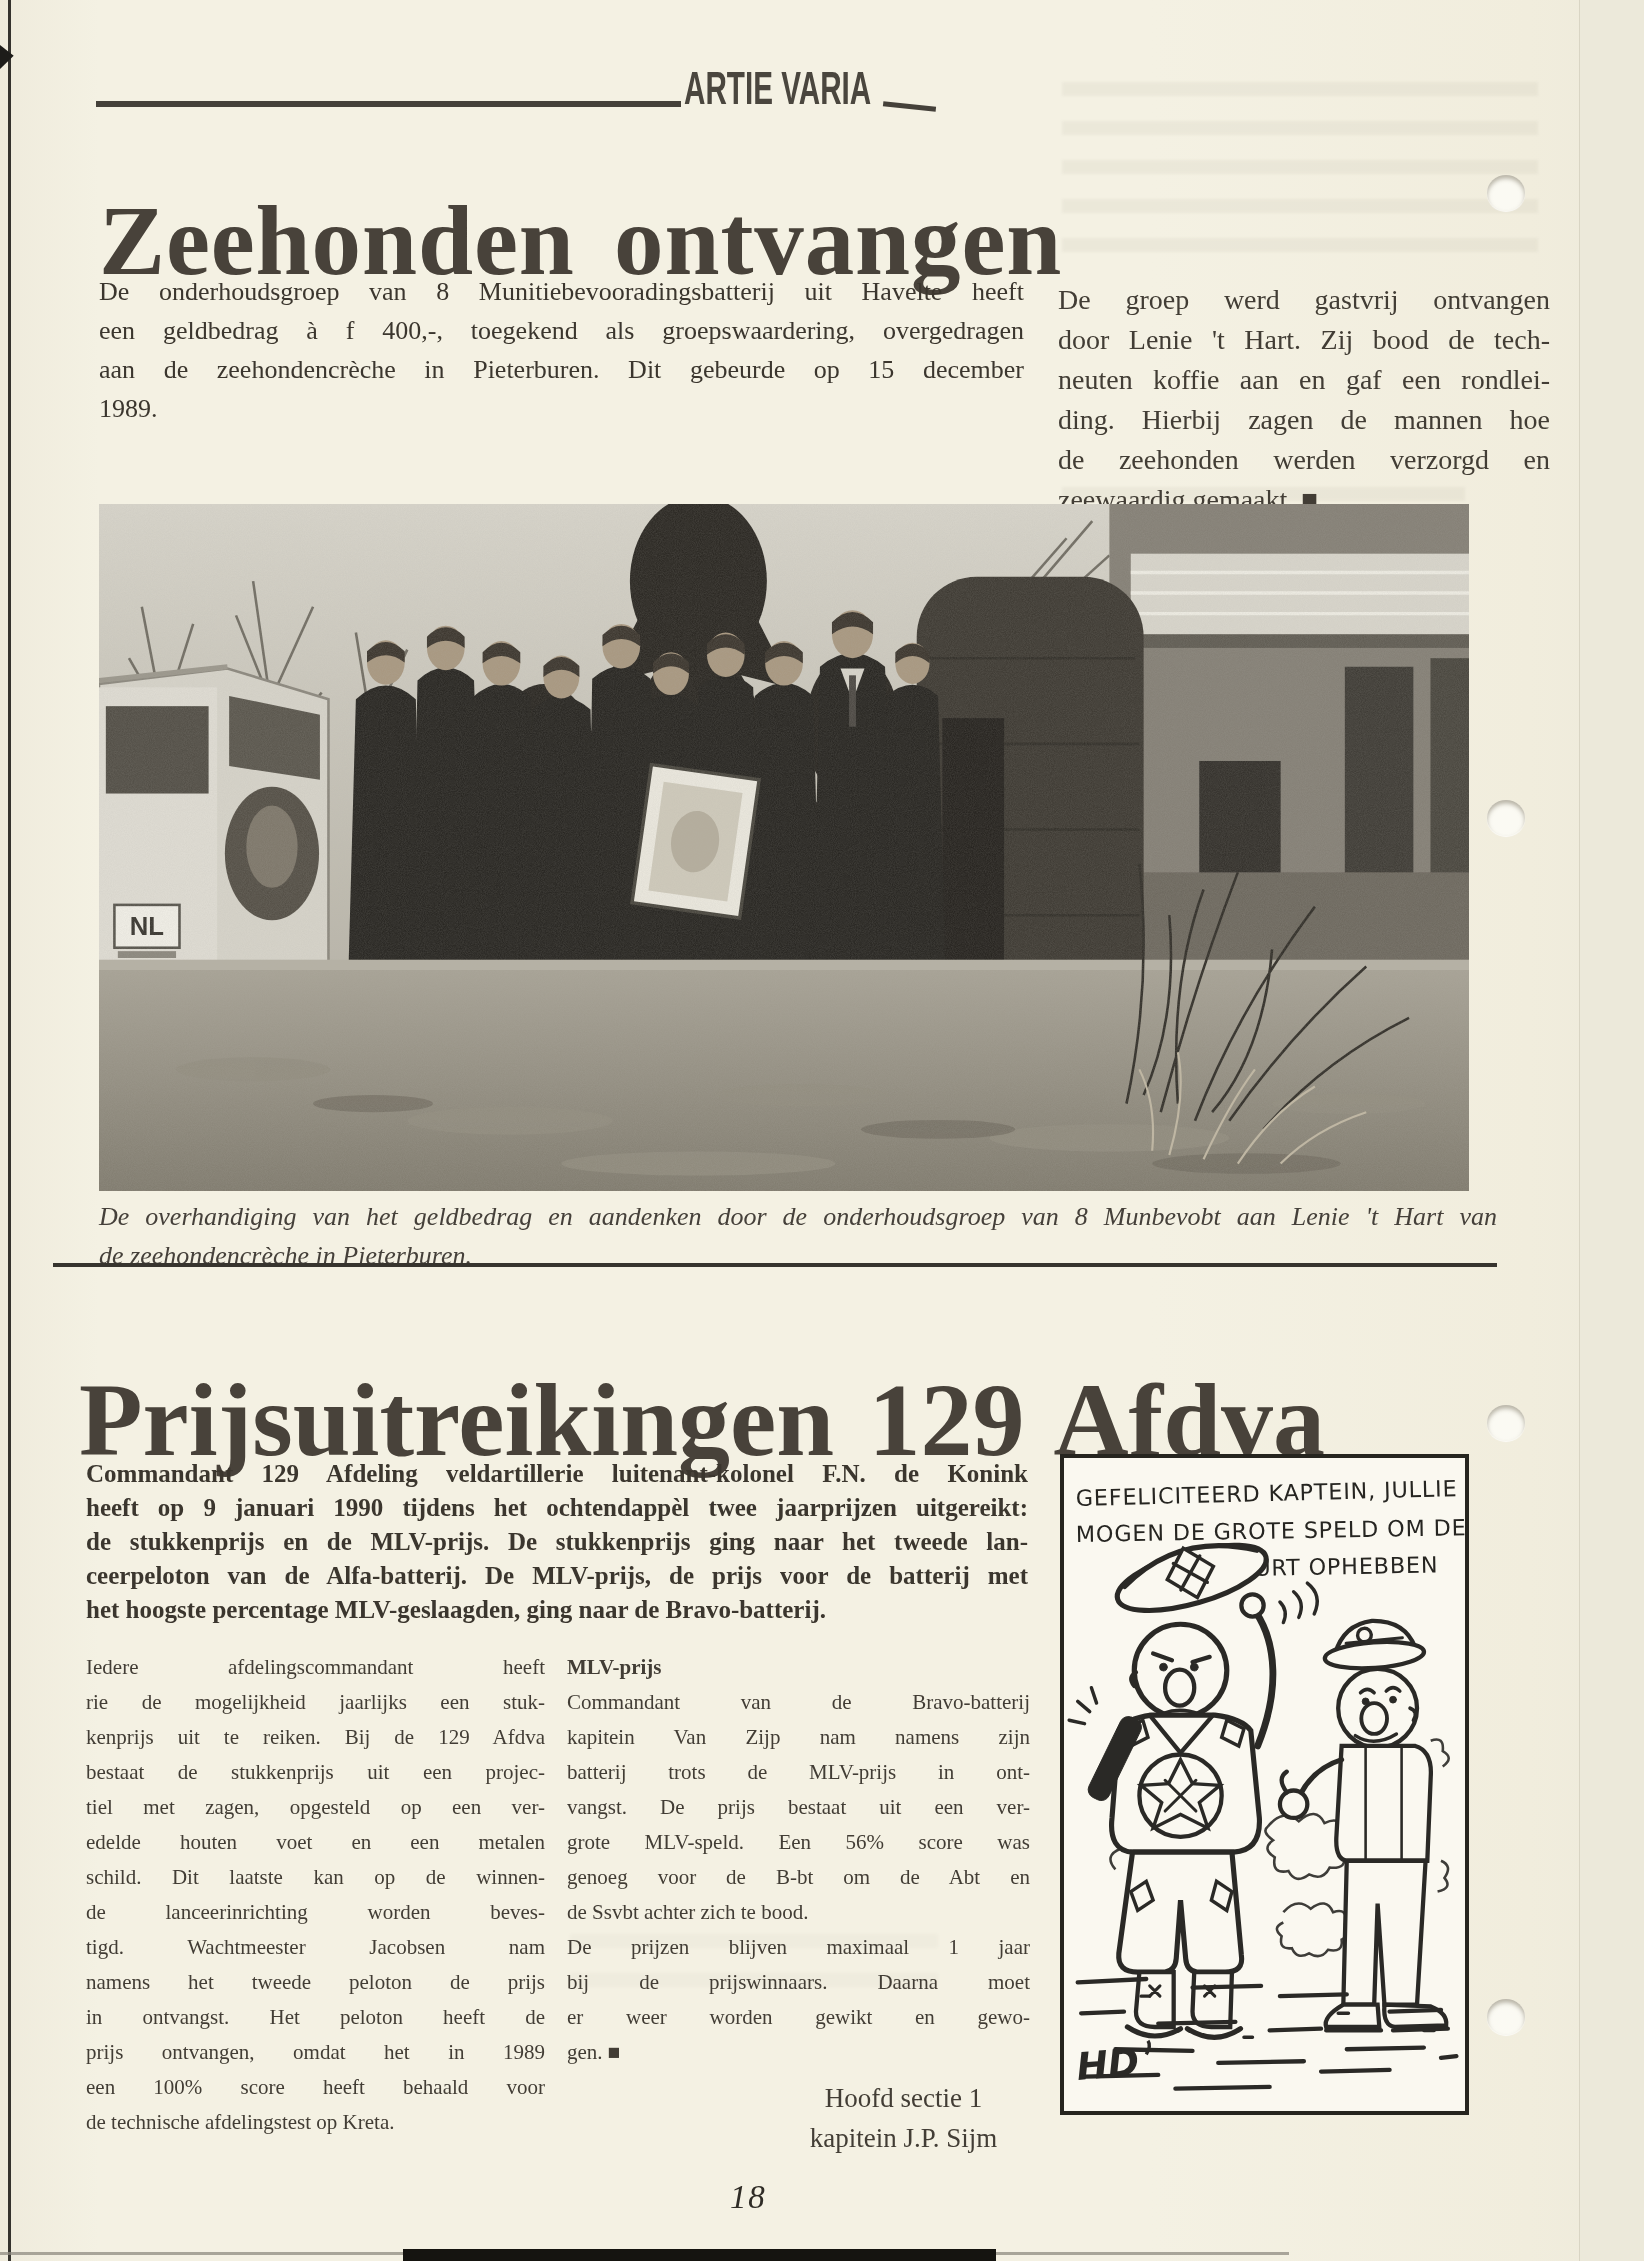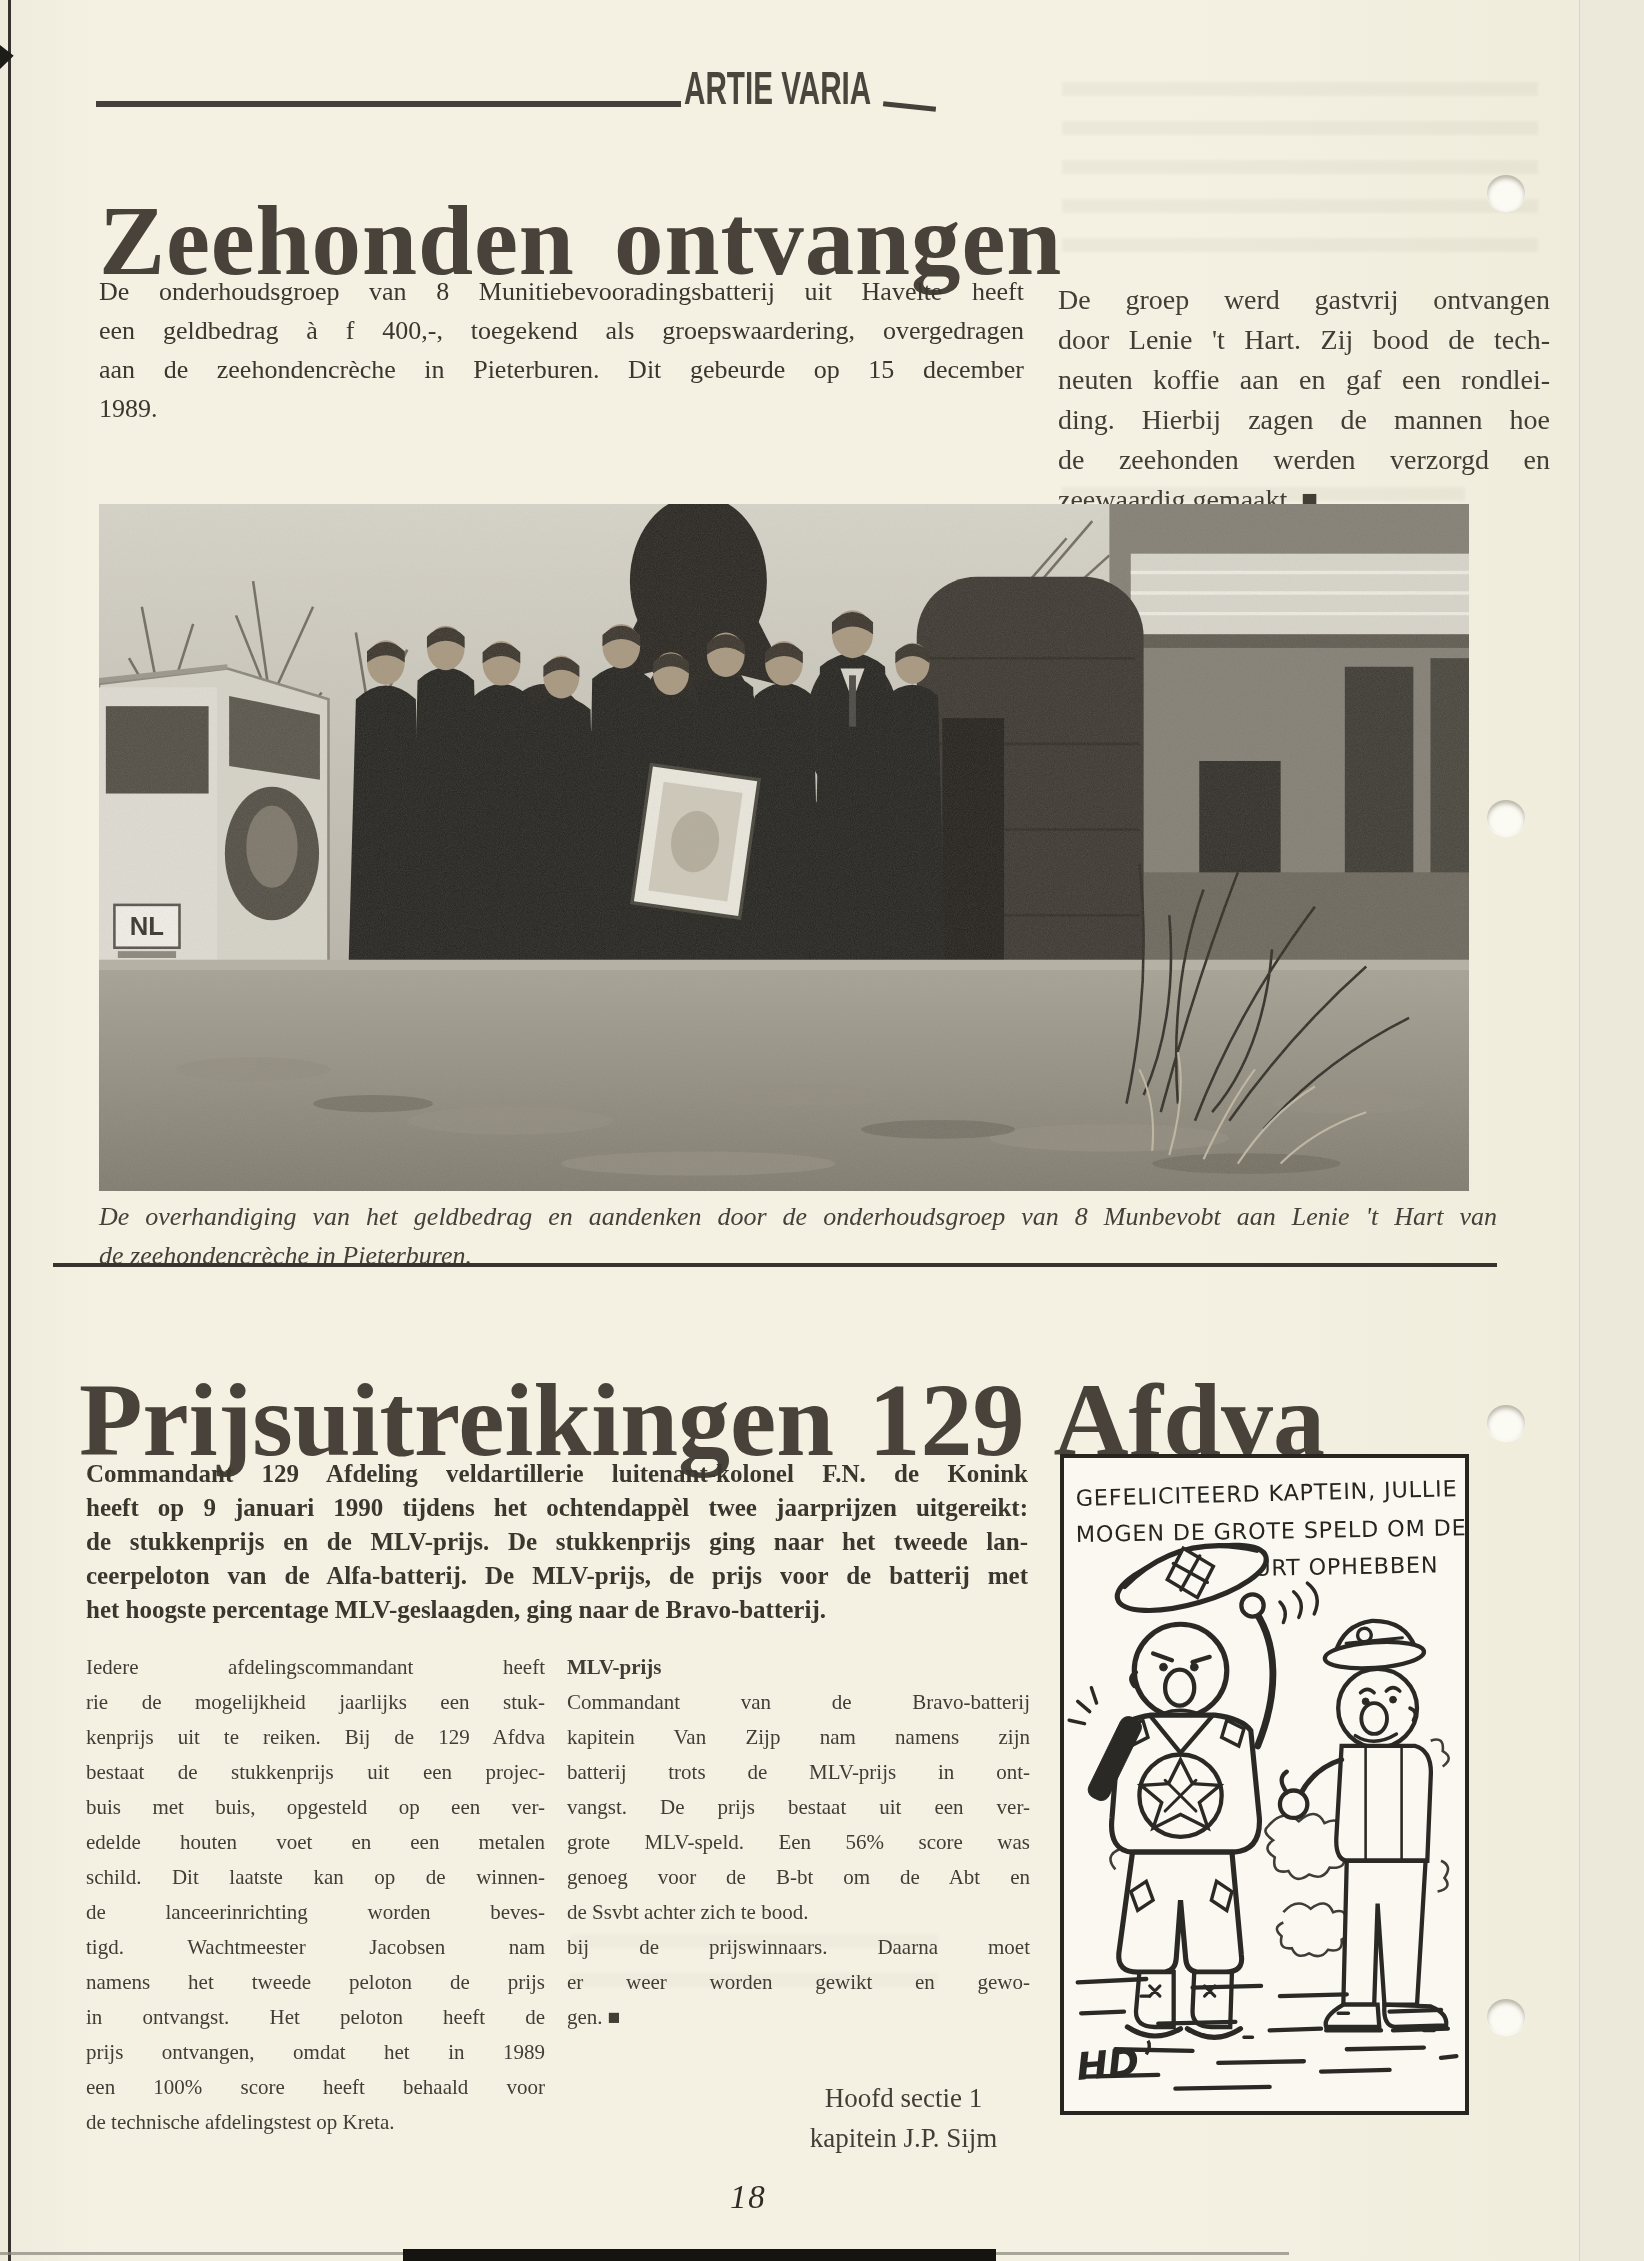--- a/index.html
+++ b/index.html
@@ -247,21 +247,21 @@
       <div class="ln">heeft op 9 januari 1990 tijdens het ochtendappèl twee jaarprijzen uitgereikt:</div>
       <div class="ln">de stukkenprijs en de MLV-prijs. De stukkenprijs ging naar het tweede lan-</div>
       <div class="ln">ceerpeloton van de Alfa-batterij. De MLV-prijs, de prijs voor de batterij met</div>
       <div class="ln">het hoogste percentage MLV-geslaagden, ging naar de Bravo-batterij.</div>
     </div>
   <div class="abs lines bodycol col1">
       <div class="ln">Iedere afdelingscommandant heeft</div>
       <div class="ln">rie de mogelijkheid jaarlijks een stuk-</div>
       <div class="ln">kenprijs uit te reiken. Bij de 129 Afdva</div>
       <div class="ln">bestaat de stukkenprijs uit een projec-</div>
-      <div class="ln">buis met buis, opgesteld op een ver-</div>
+      <div class="ln">tiel met zagen, opgesteld op een ver-</div>
       <div class="ln">edelde houten voet en een metalen</div>
       <div class="ln">schild. Dit laatste kan op de winnen-</div>
       <div class="ln">de lanceerinrichting worden beves-</div>
       <div class="ln">tigd. Wachtmeester Jacobsen nam</div>
       <div class="ln">namens het tweede peloton de prijs</div>
       <div class="ln">in ontvangst. Het peloton heeft de</div>
       <div class="ln">prijs ontvangen, omdat het in 1989</div>
       <div class="ln">een 100% score heeft behaald voor</div>
       <div class="ln">de technische afdelingstest op Kreta.</div>
     </div>
@@ -270,20 +270,21 @@
     <div class="lines">
         <div class="ln">Commandant van de Bravo-batterij</div>
         <div class="ln">kapitein Van Zijp nam namens zijn</div>
         <div class="ln">batterij trots de MLV-prijs in ont-</div>
         <div class="ln">vangst. De prijs bestaat uit een ver-</div>
         <div class="ln">grote MLV-speld. Een 56% score was</div>
         <div class="ln">genoeg voor de B-bt om de Abt en</div>
         <div class="ln">de Ssvbt achter zich te bood.</div>
       </div>
     <div class="lines">
+        <div class="ln">De prijzen blijven maximaal 1 jaar</div>
         <div class="ln">bij de prijswinnaars. Daarna moet</div>
         <div class="ln">er weer worden gewikt en gewo-</div>
         <div class="ln">gen. ■</div>
       </div>
   </div>
   <div class="abs sig">
     <div>Hoofd sectie 1</div>
     <div>kapitein J.P. Sijm</div>
   </div>
 

